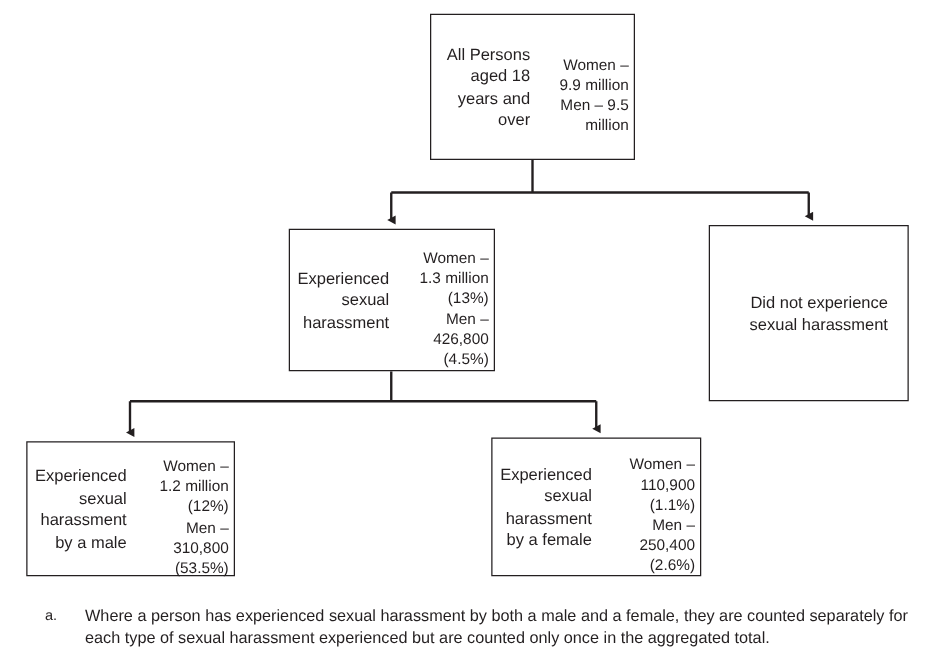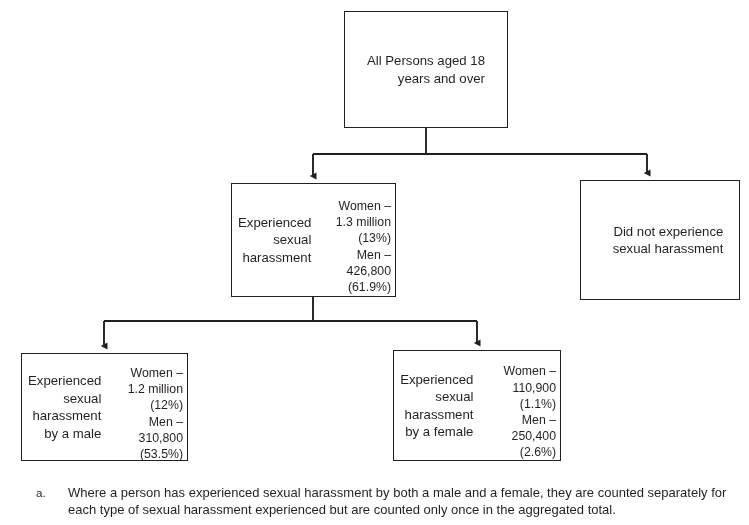--- a/index.html
+++ b/index.html
@@ -44,21 +44,21 @@
     font-size: 12.3px;
     line-height: 16.2px;
     color: #231f20;
     white-space: pre-line;
     padding: 0 4px;
   }
 
   
   #node-root      { left: 344px; top: 11px;  width: 164px; height: 117px; }
   #node-exp       { left: 231px; top: 183px; width: 165px; height: 114px; }
-  #node-notexp    { left: 580px; top: 180px; width: 160px; height: 120px; padding-left: 16px; }
+  #node-notexp    { left: 567px; top: 180px; width: 160px; height: 141px; padding-left: 16px; }
   #node-male      { left: 21px;  top: 353px; width: 167px; height: 108px; }
   #node-female    { left: 393px; top: 350px; width: 168px; height: 111px; }
 
   
   #links {
     position: absolute;
     left: 0; top: 0;
     width: 749px; height: 525px;
     z-index: 1;
     pointer-events: none;
@@ -111,27 +111,29 @@
       <path d="M313,297 L313,321" stroke="#231f20" stroke-width="1.9" fill="none"></path>
       <path d="M104,321 L477,321" stroke="#231f20" stroke-width="1.9" fill="none"></path>
       <path d="M104,321 L104,346" stroke="#231f20" stroke-width="1.9" fill="none" marker-end="url(#arrowhead)"></path>
       <path d="M477,321 L477,343" stroke="#231f20" stroke-width="1.9" fill="none" marker-end="url(#arrowhead)"></path>
     </g>
   </svg>
 
   <div class="node" id="node-root">
     <div class="node-title">All Persons aged 18
 years and over</div>
+    <div class="node-stats">Women – 9.9 million
+Men – 9.5 million</div>
   </div>
 
   <div class="node" id="node-exp">
     <div class="node-title">Experienced sexual
 harassment</div>
     <div class="node-stats">Women – 1.3 million (13%)
-Men – 426,800 (61.9%)</div>
+Men – 426,800 (4.5%)</div>
   </div>
 
   <div class="node" id="node-notexp">
     <div class="node-title">Did not experience
 sexual harassment</div>
   </div>
 
   <div class="node" id="node-male">
     <div class="node-title">Experienced sexual
 harassment by a male</div>

